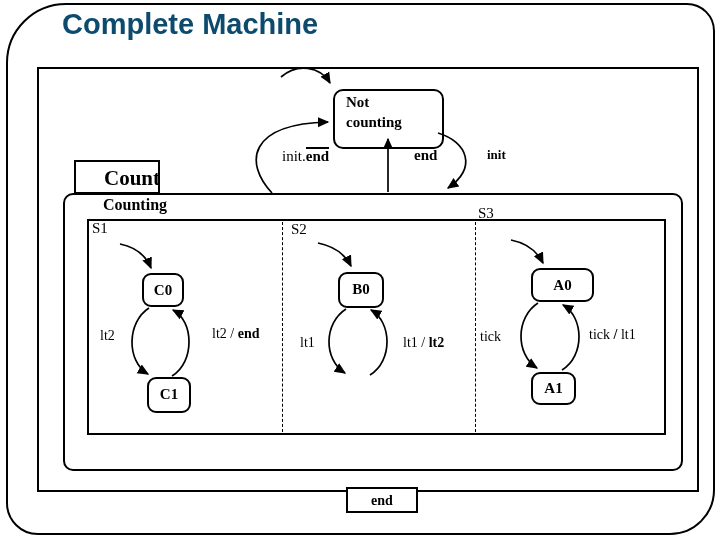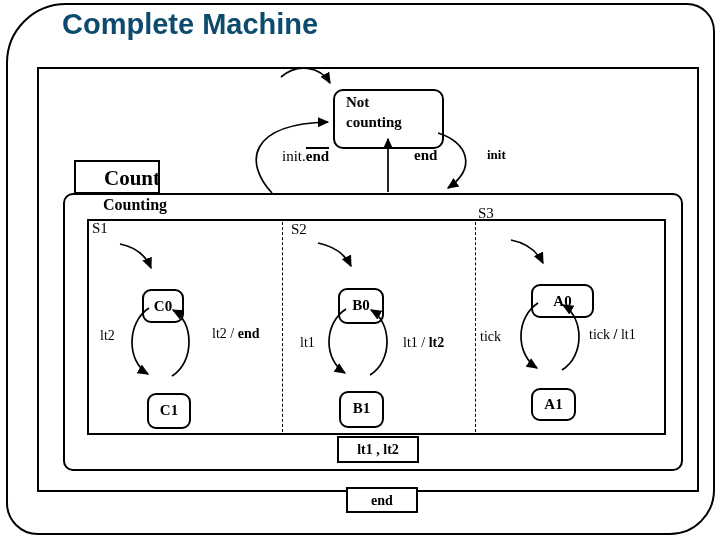--- a/index.html
+++ b/index.html
@@ -16,21 +16,21 @@
   .state-label{font-weight:bold;font-size:15px;text-align:center;}
   .notcount{left:333px;top:89px;width:111px;height:60px;border-radius:10px;
          font-weight:bold;font-size:15px;line-height:1.3;padding:2px 0 0 11px;}
   .count-tab{left:74px;top:160px;width:86px;height:34px;font-weight:bold;font-size:21px;
          line-height:32px;padding-left:28px;}
   .counting-box{left:63px;top:193px;width:620px;height:278px;border-radius:10px;}
   .counting-label{position:absolute;left:103px;top:196px;font-weight:bold;font-size:16px;}
   .s-box{left:87px;top:219px;width:579px;height:216px;}
   .dash-sep{position:absolute;top:1px;height:210px;width:0;border-left:1px dashed #000;}
   .region-label{position:absolute;font-weight:normal;font-size:15px;}
-  .st{line-height:31px;margin-top:16px;}
+  .st{line-height:31px;}
   .tlabel{position:absolute;font-size:14px;white-space:nowrap;}
   .blabel{position:absolute;font-weight:bold;font-size:14px;text-align:center;
           border:2px solid #000;background:#fff;box-sizing:border-box;z-index:4;}
   .ovl{display:inline-block;border-top:2px solid #000;padding-top:0px;line-height:1.05;}
   svg.overlay{position:absolute;left:0;top:0;z-index:5;pointer-events:none;}
   .txt{z-index:6;}
 </style>
 </head>
 <body>
 
@@ -57,31 +57,29 @@
   <div class="tlabel txt" style="left:487px;top:147px;font-size:13px"><span style="font-weight: bold;">init</span></div>
 
   <div class="region-label txt" style="left:92px;top:220px">S1</div>
   <div class="box rounded state-label st" style="left:142px;top:273px;width:42px;height:34px">C0</div>
   <div class="box rounded state-label st" style="left:147px;top:377px;width:44px;height:36px">C1</div>
   <div class="tlabel txt" style="left:100px;top:328px"><span>lt2</span></div>
   <div class="tlabel txt" style="left:212px;top:326px"><span>lt2 / </span><span style="font-weight: bold;">end</span></div>
 
   <div class="region-label txt" style="left:291px;top:221px">S2</div>
   <div class="box rounded state-label st" style="left:338px;top:272px;width:46px;height:36px">B0</div>
-  <div class="box rounded state-label st" style="left:339px;top:375px;width:45px;height:37px">B1</div>
   <div class="tlabel txt" style="left:300px;top:335px"><span>lt1</span></div>
   <div class="tlabel txt" style="left:403px;top:335px"><span>lt1 / </span><span style="font-weight: bold;">lt2</span></div>
 
   <div class="region-label txt" style="left:478px;top:205px">S3</div>
   <div class="box rounded state-label st" style="left:531px;top:268px;width:63px;height:34px">A0</div>
   <div class="box rounded state-label st" style="left:531px;top:372px;width:45px;height:33px;line-height:29px">A1</div>
   <div class="tlabel txt" style="left:480px;top:329px"><span>tick</span></div>
   <div class="tlabel txt" style="left:589px;top:327px"><span>tick </span><span style="font-weight: bold;">/ </span><span>lt1</span></div>
 
-  <div class="blabel" style="left:337px;top:436px;width:82px;height:27px;line-height:24px">lt1 , lt2</div>
   <div class="blabel" style="left:346px;top:487px;width:72px;height:26px;line-height:23px">end</div>
 
   <svg class="overlay" width="720" height="540">
     <defs>
       <marker id="arr" viewBox="0 0 10 10" refX="8" refY="5" markerWidth="7.5" markerHeight="7.5" orient="auto">
         <path d="M0,1 L9,5 L0,9 z" fill="#000"></path>
       </marker>
     </defs>
     <g fill="none" stroke="#000" stroke-width="1.7">
       <path d="M 281,77 C 297,63 320,66 330,83" marker-end="url(#arr)"></path>

